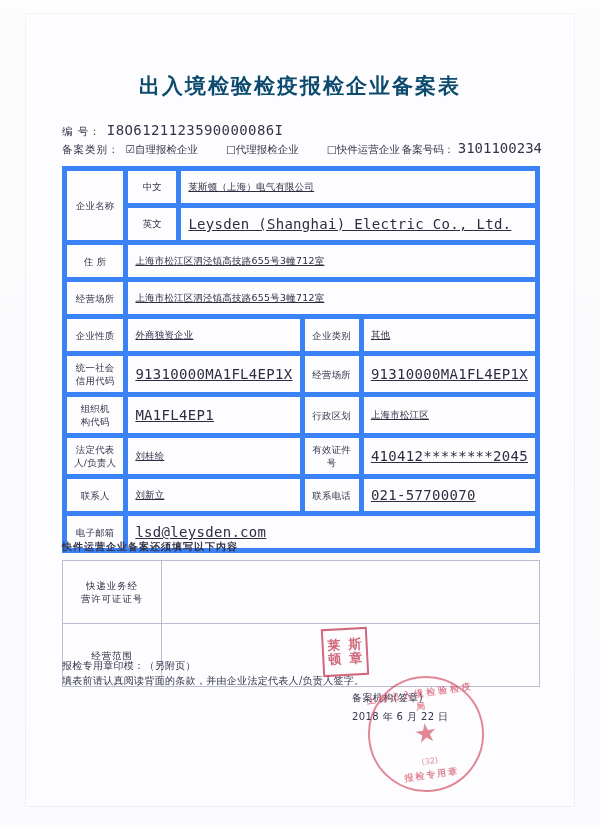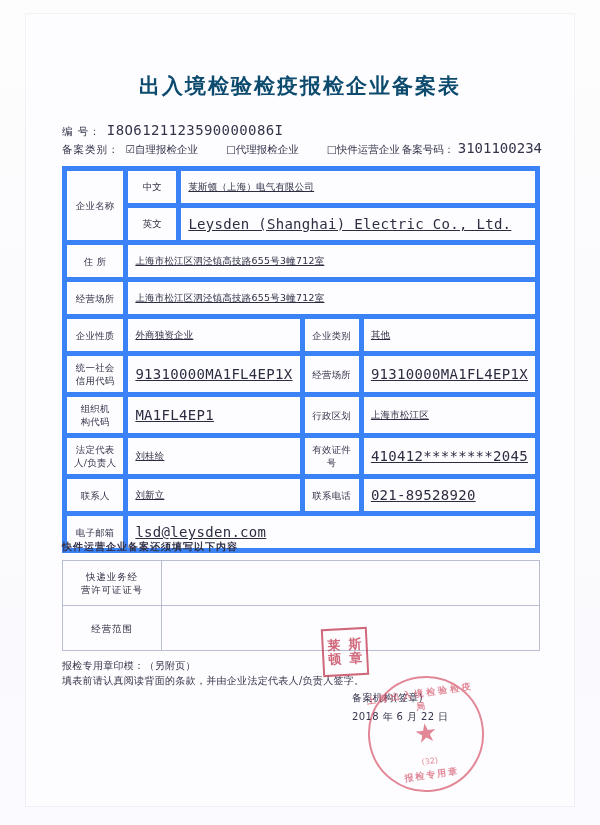--- a/index.html
+++ b/index.html
@@ -82,21 +82,21 @@
     font-size:10px;font-weight:bold;letter-spacing:1px;
     color:#33334a;
   }
   table.form2{
     position:absolute;left:62px;top:560px;
     width:478px;border-collapse:collapse;
     font-family:"DejaVu Sans", sans-serif;
     font-size:9.4px;color:#2d2d42;
   }
   table.form2 td{
-    border:1px solid #b9bed2;padding:4px 7px;vertical-align:middle;
+    border:1px solid #b9bed2;padding:13px 7px;vertical-align:middle;
   }
   td.lbl2{
     text-align:center;width:84px;height:36px;line-height:13px;letter-spacing:1px;
   }
   .footnotes{
     position:absolute;left:62px;top:658px;width:470px;
     font-family:"DejaVu Sans", sans-serif;
     font-size:10px;line-height:15px;color:#33334a;letter-spacing:.3px;
   }
   .signblock{
@@ -206,21 +206,21 @@
   <tr>
     <td class="lbl">法定代表<br>人/负责人</td>
     <td class="val" colspan="2">刘桂绘</td>
     <td class="lbl">有效证件号</td>
     <td class="val mono">410412********2045</td>
   </tr>
   <tr>
     <td class="lbl">联系人</td>
     <td class="val" colspan="2">刘新立</td>
     <td class="lbl">联系电话</td>
-    <td class="val mono">021-89528920</td>
+    <td class="val mono">021-57700070</td>
   </tr>
   <tr>
     <td class="lbl">电子邮箱</td>
     <td class="val mono" colspan="4">lsd@leysden.com</td>
   </tr>
 </tbody>
   </table>
 
 <div class="subhead">快件运营企业备案还须填写以下内容</div>
 

